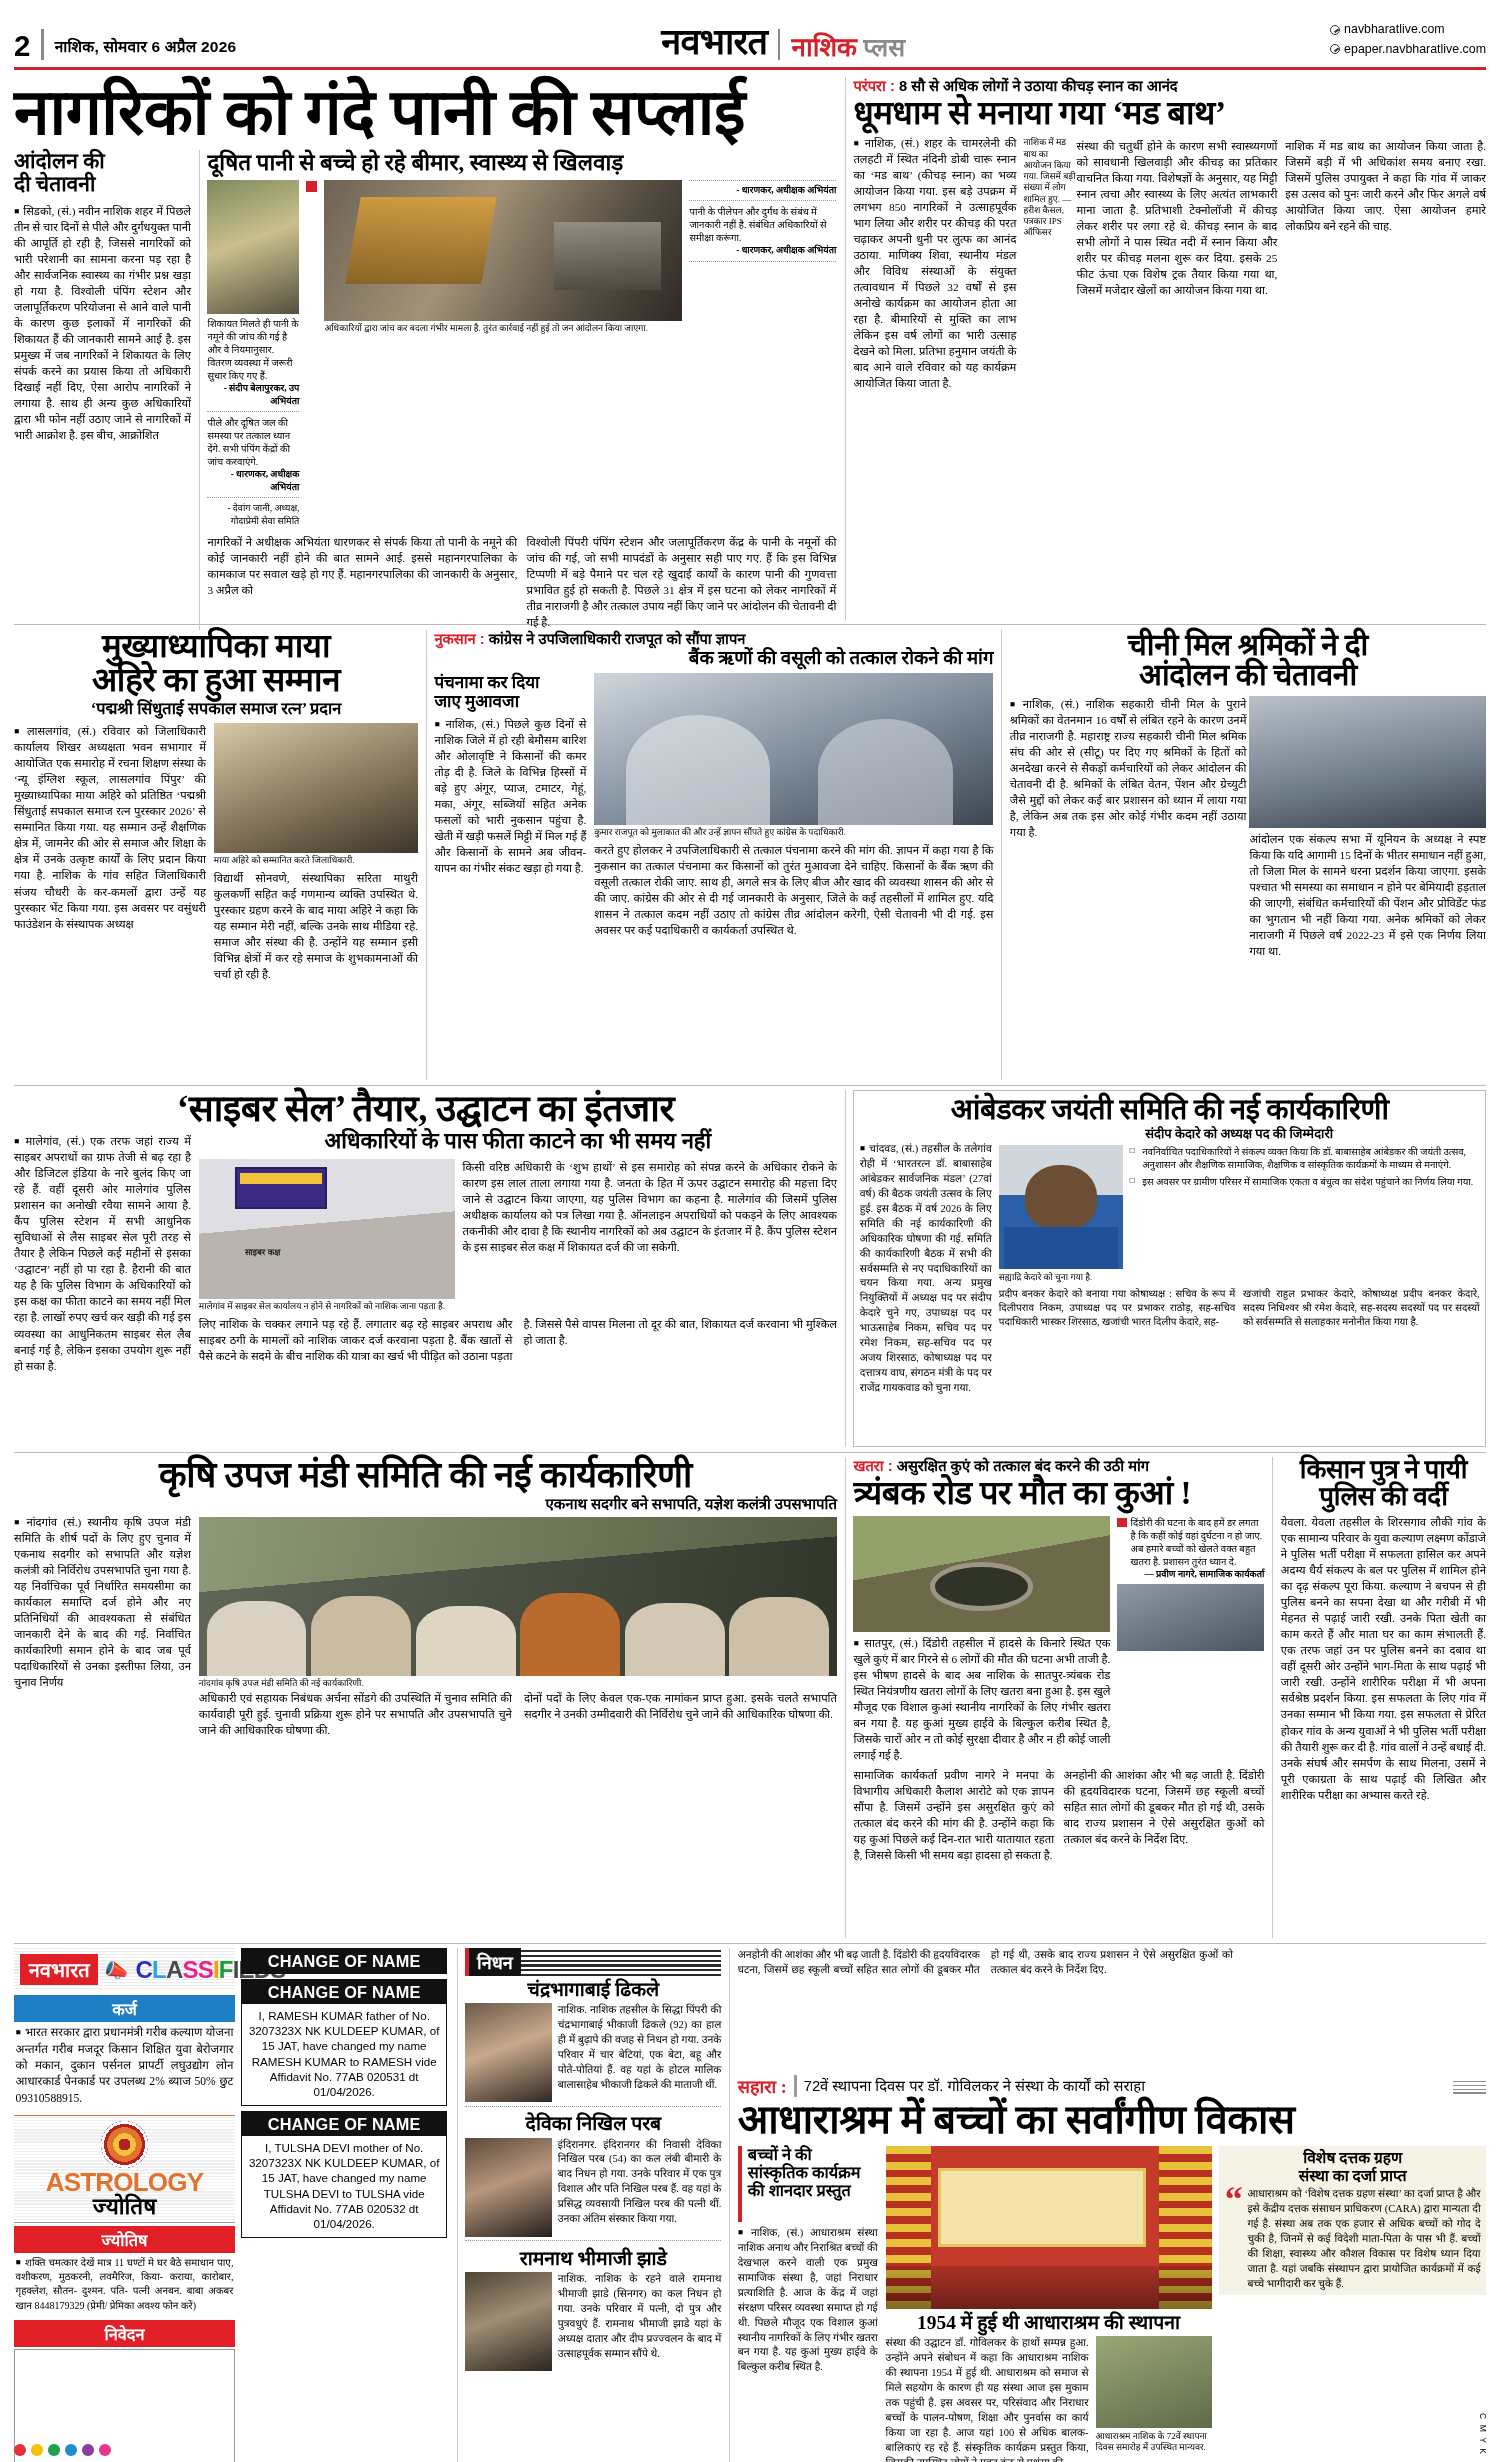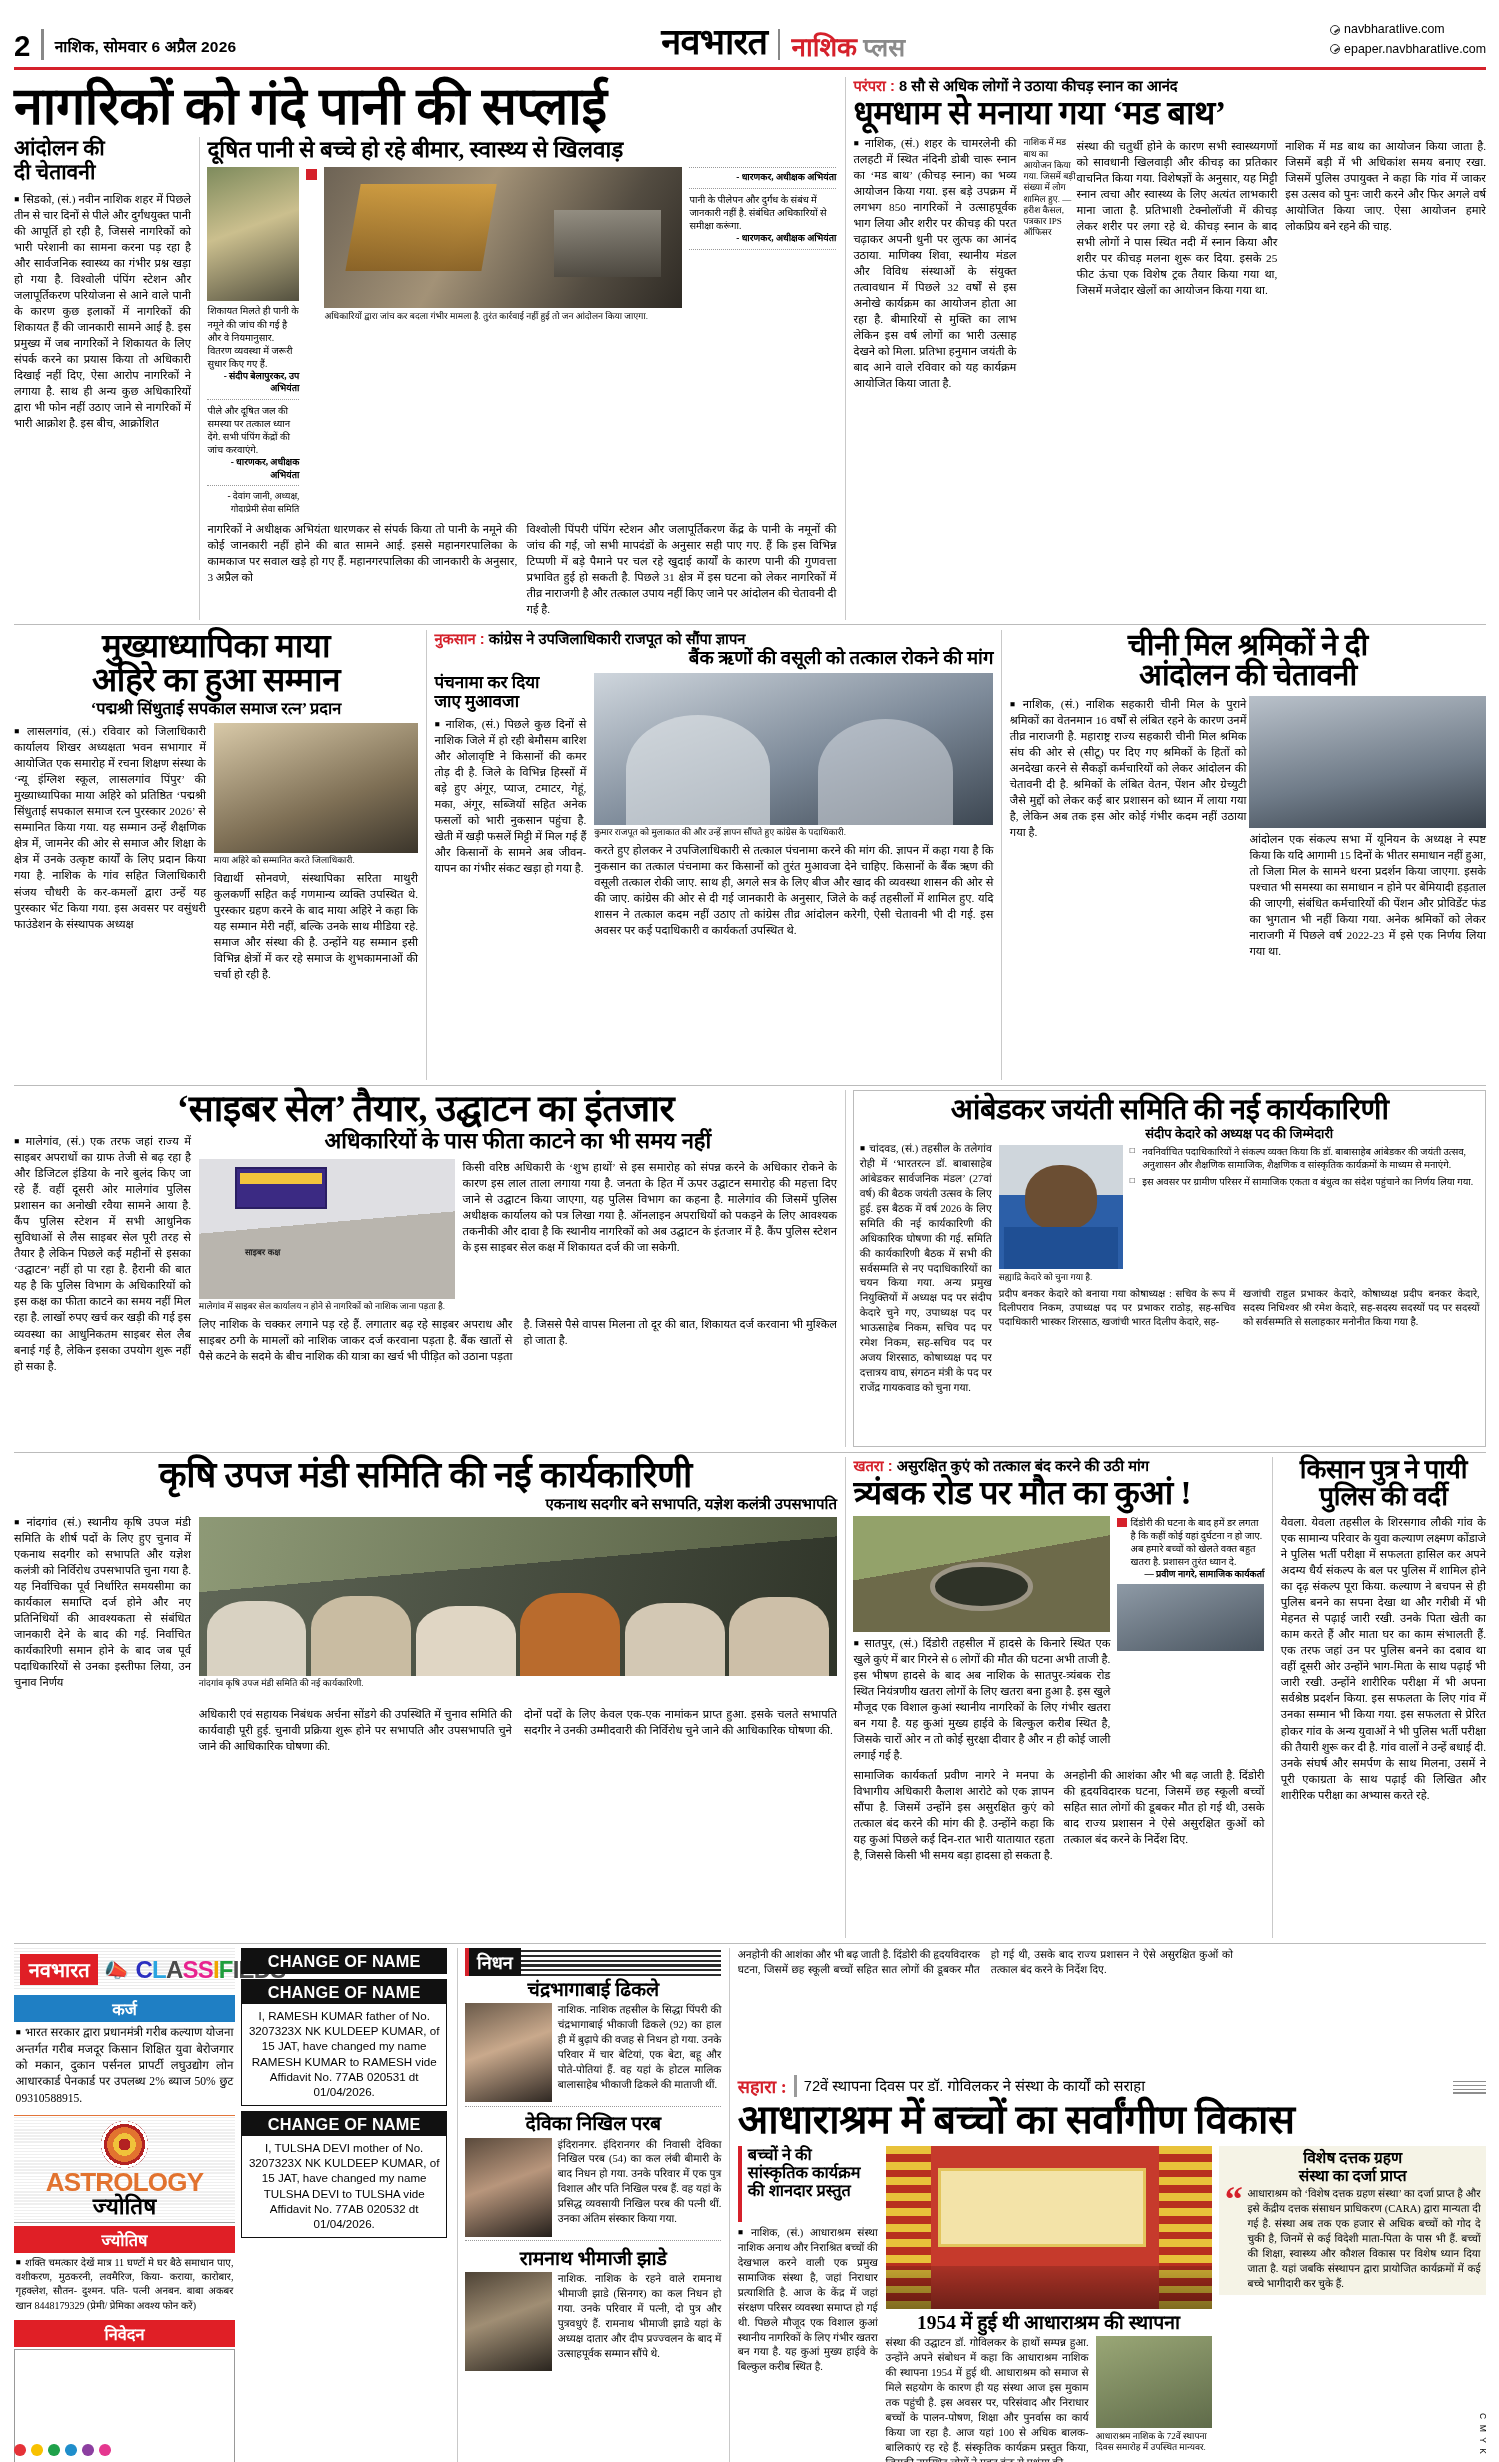--- a/index.html
+++ b/index.html
@@ -126,21 +126,21 @@
           <span class="glink"></span>
           <span>epaper.navbharatlive.com</span>
         </div>
     </div>
   </div>
   <div class="rule-red"></div>
 
   <div style="display:flex;gap:7.8px;margin-top:6.2px;height:543px">
 
     <div style="width:823px;display:flex;flex-direction:column">
-      <div class="hl-xl" style="font-size:52px;padding:3.1px 0 1.6px">नागरिकों को गंदे पानी की सप्लाई</div>
+      <div class="hl-xl" style="font-size:64px;padding:3.1px 0 1.6px">नागरिकों को गंदे पानी की सप्लाई</div>
       <div style="display:flex;gap:7.8px;flex:1;margin-top:3.1px">
 
         <div style="width:177px">
           <div class="subhead" style="font-size:21px;white-space:pre-line;padding-bottom:6.2px">आंदोलन की
 दी चेतावनी</div>
           <div class="body-txt"><span class="lead">सिडको, (सं.) नवीन नाशिक शहर में पिछले तीन से चार दिनों से पीले और दुर्गंधयुक्त पानी की आपूर्ति हो रही है, जिससे नागरिकों को भारी परेशानी का सामना करना पड़ रहा है और सार्वजनिक स्वास्थ्य का गंभीर प्रश्न खड़ा हो गया है. विश्वोली पंपिंग स्टेशन और जलापूर्तिकरण परियोजना से आने वाले पानी के कारण कुछ इलाकों में नागरिकों की शिकायत हैं की जानकारी सामने आई है. इस प्रमुख्य में जब नागरिकों ने शिकायत के लिए संपर्क करने का प्रयास किया तो अधिकारी दिखाई नहीं दिए, ऐसा आरोप नागरिकों ने लगाया है. साथ ही अन्य कुछ अधिकारियों द्वारा भी फोन नहीं उठाए जाने से नागरिकों में भारी आक्रोश है. इस बीच, आक्रोशित</span></div>
         </div>
         <div class="vline"></div>
 
         <div style="width:629px">
@@ -354,21 +354,21 @@
             <div style="position:absolute;bottom:0;left:0;right:0;height:55%;display:flex;gap:4.7px;padding:0 7.8px;align-items:flex-end">
               <div style="flex:1;height:86%;background:#d9d2c2;border-radius:40% 40% 0 0"></div>
               <div style="flex:1;height:92%;background:#c9bca2;border-radius:40% 40% 0 0"></div>
               <div style="flex:1;height:80%;background:#e0d6c4;border-radius:40% 40% 0 0"></div>
               <div style="flex:1;height:95%;background:#b96b2d;border-radius:40% 40% 0 0"></div>
               <div style="flex:1;height:84%;background:#d3c8b4;border-radius:40% 40% 0 0"></div>
               <div style="flex:1;height:90%;background:#cdbfa8;border-radius:40% 40% 0 0"></div>
             </div>
           </div>
           <div class="cap">नांदगांव कृषि उपज मंडी समिति की नई कार्यकारिणी.</div>
-          <div style="display:flex;gap:12px;margin-top:16px">
+          <div style="display:flex;gap:12px;margin-top:0">
             <div class="body-txt" style="width:50%">अधिकारी एवं सहायक निबंधक अर्चना सोंडगे की उपस्थिति में चुनाव समिति की कार्यवाही पूरी हुई. चुनावी प्रक्रिया शुरू होने पर सभापति और उपसभापति चुने जाने की आधिकारिक घोषणा की.</div>
             <div class="body-txt" style="width:50%">दोनों पदों के लिए केवल एक-एक नामांकन प्राप्त हुआ. इसके चलते सभापति सदगीर ने उनकी उम्मीदवारी की निर्विरोध चुने जाने की आधिकारिक घोषणा की.</div>
           </div>
         </div>
       </div>
     </div>
 
     <div class="vline"></div>
 
     <div style="width:411px">

